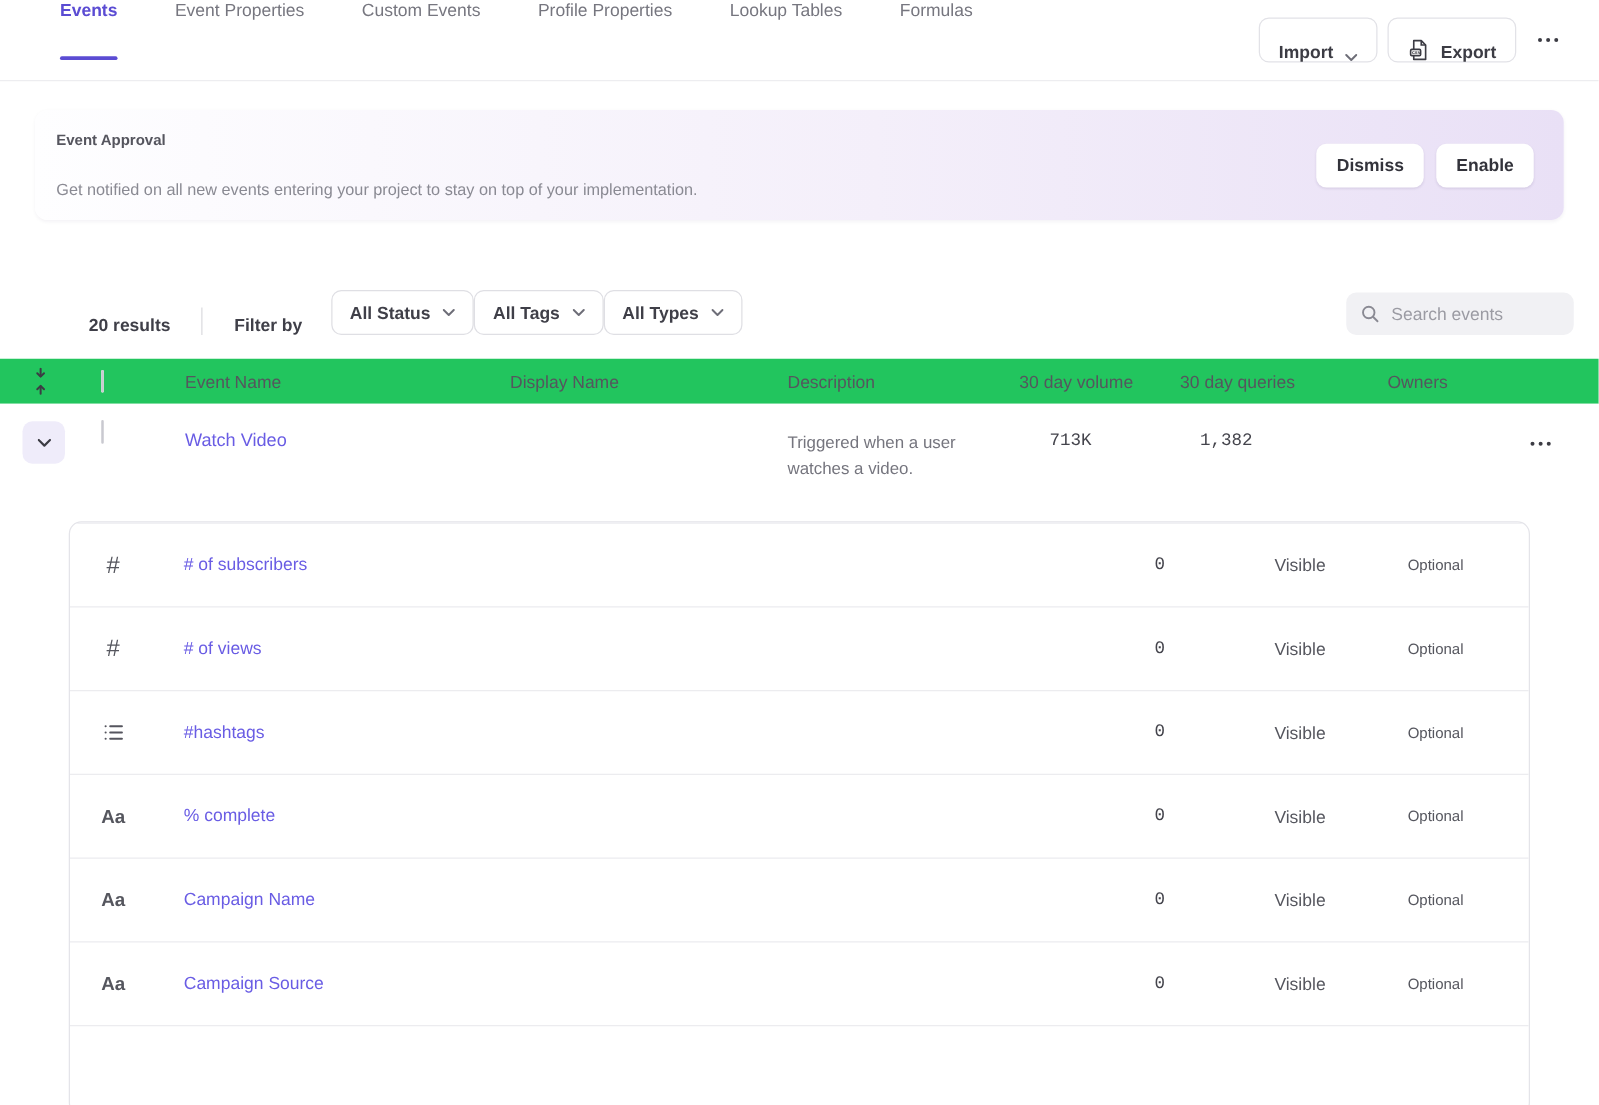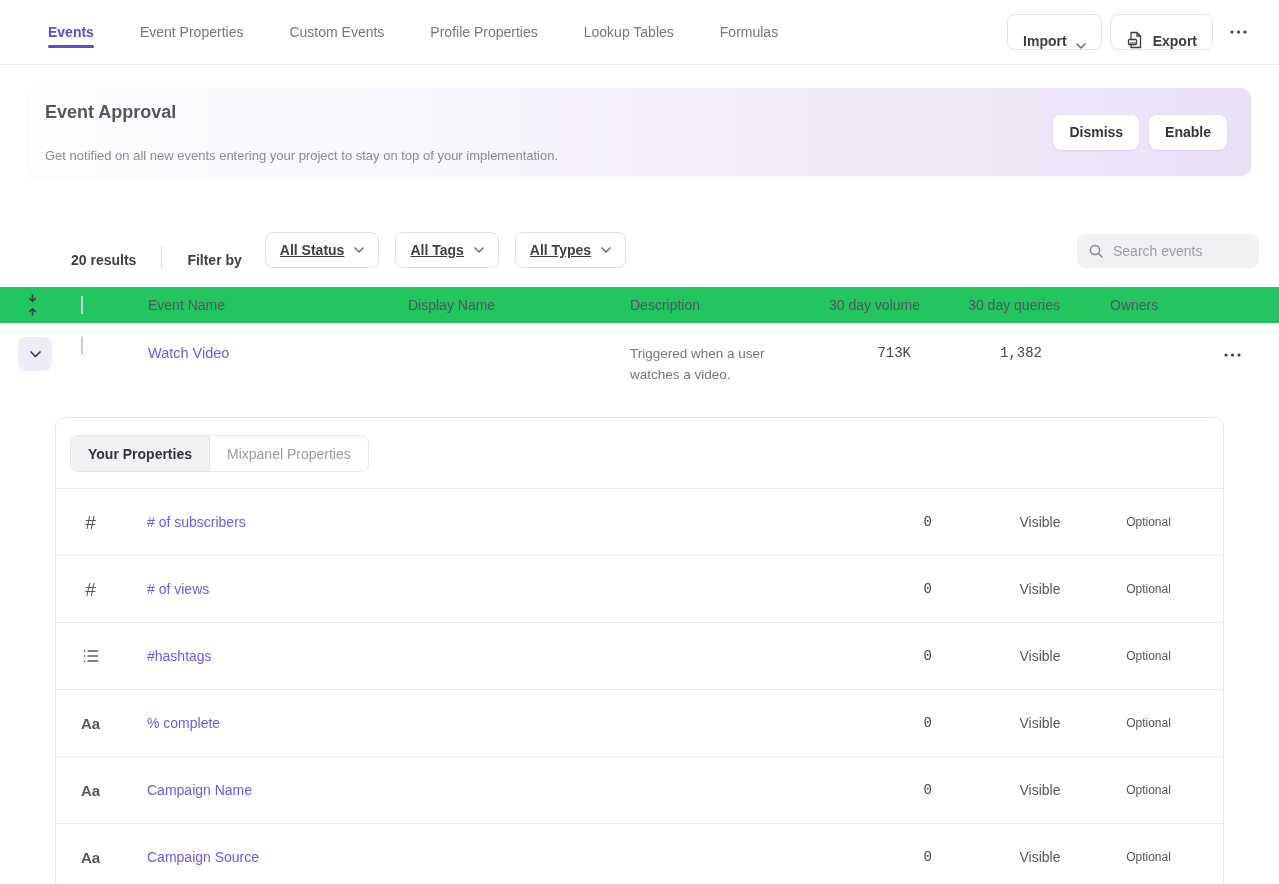--- a/index.html
+++ b/index.html
@@ -20,59 +20,59 @@
     width:1279px;height:884px;overflow:hidden;background:#fff;position:relative;
     font-family:"Liberation Sans", sans-serif;color:var(--text);
   }
   a{text-decoration:none;cursor:pointer;}
   button{cursor:pointer;}
   svg{display:block;}
 
   
   .topnav{height:65px;display:flex;align-items:center;padding:0 24px 0 48px;border-bottom:1px solid #ededf0;}
   .nav-tabs{display:flex;gap:46px;height:100%;align-items:center;}
-  .nav-tab{position:relative;font-size:14px;font-weight:500;color:#76767f;height:100%;display:flex;align-items:center;cursor:pointer;}
+  .nav-tab{position:relative;font-size:14px;font-weight:500;color:#76767f;height:100%;display:flex;cursor:pointer;}
   .nav-tab.active{color:var(--accent);font-weight:700;}
   .nav-tab.active::after{content:"";position:absolute;left:0;right:0;bottom:16px;height:3px;border-radius:2px;background:var(--accent);}
   .nav-right{margin-left:auto;display:flex;align-items:center;gap:8px;}
   .btn-outline{height:36px;padding:0 15px;border:1px solid #e2e2e7;border-radius:8px;background:#fff;
     font-family:inherit;font-size:14px;font-weight:600;color:var(--text);display:inline-flex;align-items:flex-end;gap:9px;}
   .icon-btn{border:none;background:none;width:34px;height:36px;display:flex;align-items:center;justify-content:center;}
 
   
   .banner{margin:23px 28px 0;height:88px;border-radius:10px;display:flex;align-items:center;
     padding:0 24px 0 17px;background:linear-gradient(to right,var(--banner-from) 0%,#f4effa 55%,var(--banner-to) 100%);
     box-shadow:0 1px 3px rgba(40,20,80,.05);}
   .banner-text{flex:1;}
-  .banner-title{font-size:18px;font-weight:700;color:#55555e;margin-bottom:25px;}
+  .banner-title{font-size:12px;font-weight:700;color:#55555e;margin-bottom:25px;}
   .banner-sub{font-size:13px;color:#8a8a93;}
   .banner-actions{display:flex;gap:10px;}
   .btn-white{height:35px;padding:0 16px;background:#fff;border:none;border-radius:8px;
     font-family:inherit;font-size:14px;font-weight:600;color:#33333b;box-shadow:0 1px 2px rgba(40,20,80,.10);}
 
   
   .filter-row{display:flex;align-items:flex-end;height:36px;margin:56px 20px 0 71px;}
   .results{font-size:14px;font-weight:600;color:#3f3f48;}
   .vdiv{width:1px;height:22px;background:#dcdce0;margin:0 25px;}
   .filter-by{font-size:14px;font-weight:600;color:#3f3f48;margin-right:23px;}
-  .pills{display:flex;gap:16px;text-decoration:underline;}
+  .pills{display:flex;}
   .pill{height:36px;padding:0 14px;border:1px solid #dfdfe4;border-radius:8px;background:#fff;display:inline-flex;
     align-items:center;gap:10px;font-family:inherit;font-size:14px;font-weight:600;color:#3f3f48;}
   .pill svg,.btn-outline .chev{color:#6e6e78;}
   .search-box{margin-left:auto;width:182px;height:34px;background:#f1f1f4;border-radius:8px;display:flex;align-items:center;padding:0 11px;gap:9px;}
   .search-box input{border:none;background:transparent;outline:none;font-family:Liberation Sans, sans-serif;font-size:14px;color:var(--text);width:100%;}
   .search-box input::placeholder{color:var(--text-muted);}
 
   
   .tgrid{display:grid;grid-template-columns:64px 66px 260px 222px 190px 118px 140px 1fr 89px;}
   .thead{margin-top:19px;height:36px;background:#22c55e;align-items:center;font-size:14px;font-weight:500;color:var(--text-mid);}
   .th{padding-left:18px;}
   .th.c-expand{display:flex;justify-content:center;padding:0;}
   .th.c-check{padding-left:17px;}
-  .th.num,.td.num{text-align:right;padding-left:0;}
+  .th.num,.td.num{text-align:center;padding-left:0;}
   .th.c-owners{padding-left:50px;}
   .checkbox{width:18px;height:18px;border:1.5px solid #c9c9d0;border-radius:4px;background:#fff;}
 
   .event-row{align-items:start;padding:14px 0 16px;background:#fff;}
   .expander{width:34px;height:34px;border:none;border-radius:8px;background:var(--chevron-bg);margin-left:18px;
     display:flex;align-items:center;justify-content:center;color:var(--text);}
   .event-row .row-check{margin-left:17px;margin-top:6px;}
   .td{padding-left:18px;}
   .event-link{display:inline-block;padding-top:8px;font-size:14.5px;color:var(--link);}
   .td-desc{padding-top:6px;font-size:13.5px;line-height:21px;color:var(--text-soft);max-width:190px;}
@@ -253,26 +253,20 @@
             <circle cx="2" cy="2" r="1.6"></circle>
             <circle cx="8.5" cy="2" r="1.6"></circle>
             <circle cx="15" cy="2" r="1.6"></circle>
           </svg>
       </span>
     </button>
   </div>
 </div>
 
 <div class="panel">
-  <div class="panel-tabs-wrap">
-    <div class="segmented">
-      <div class="seg active">Your Properties</div>
-      <div class="seg inactive">Mixpanel Properties</div>
-    </div>
-  </div>
   <div class="panel-divider"></div>
   <div id="properties-list">
   <div class="prop-row">
     <div class="prop-icon-cell">
           <span class="prop-icon number">#</span>
         </div>
     <div><a class="prop-name"># of subscribers</a></div>
     <div class="prop-count mono">0</div>
     <div></div>
     <div class="prop-visible">Visible</div>

